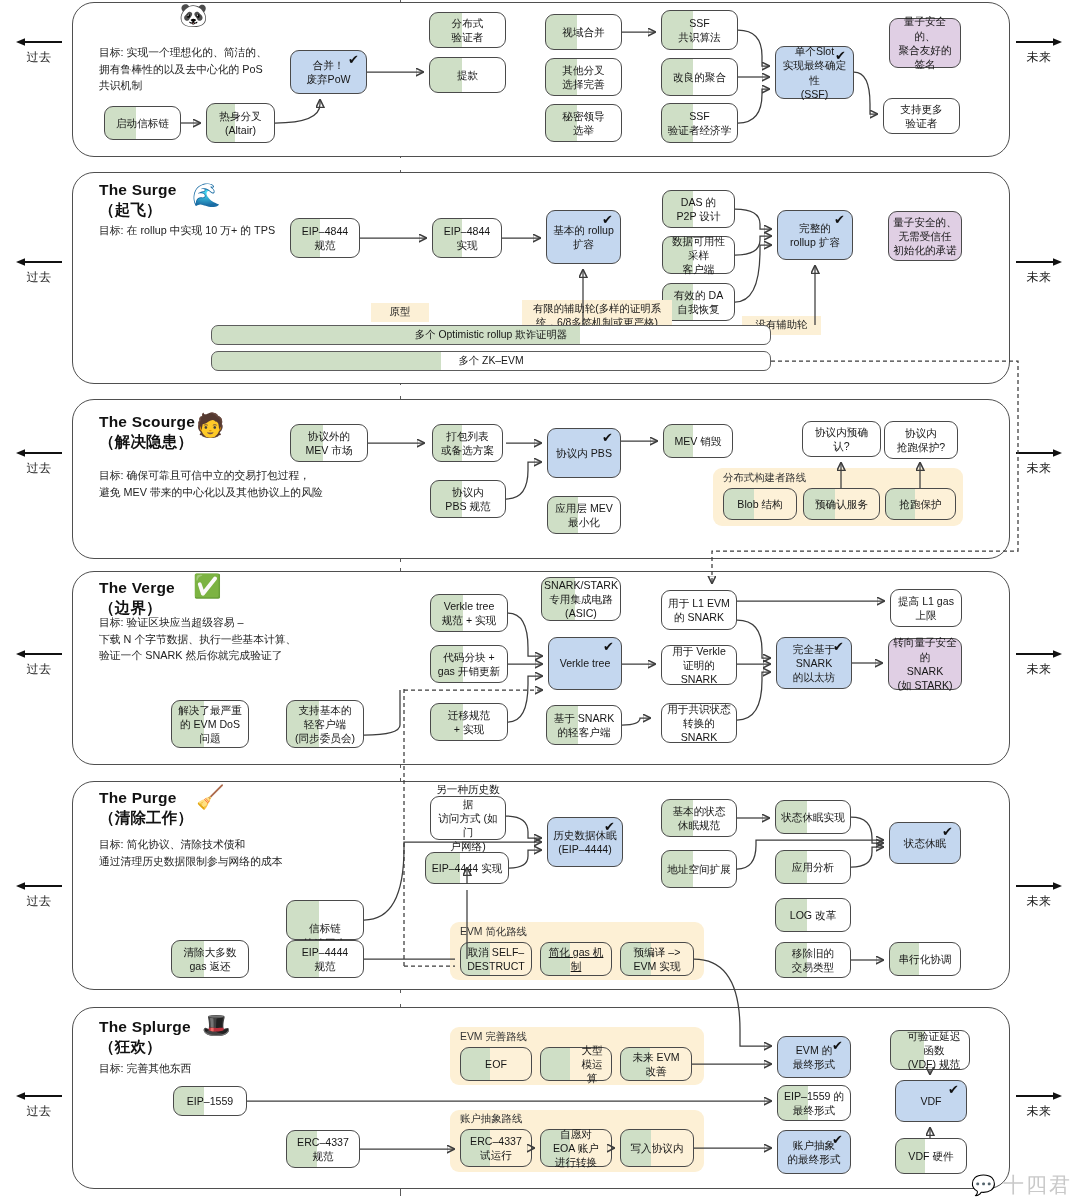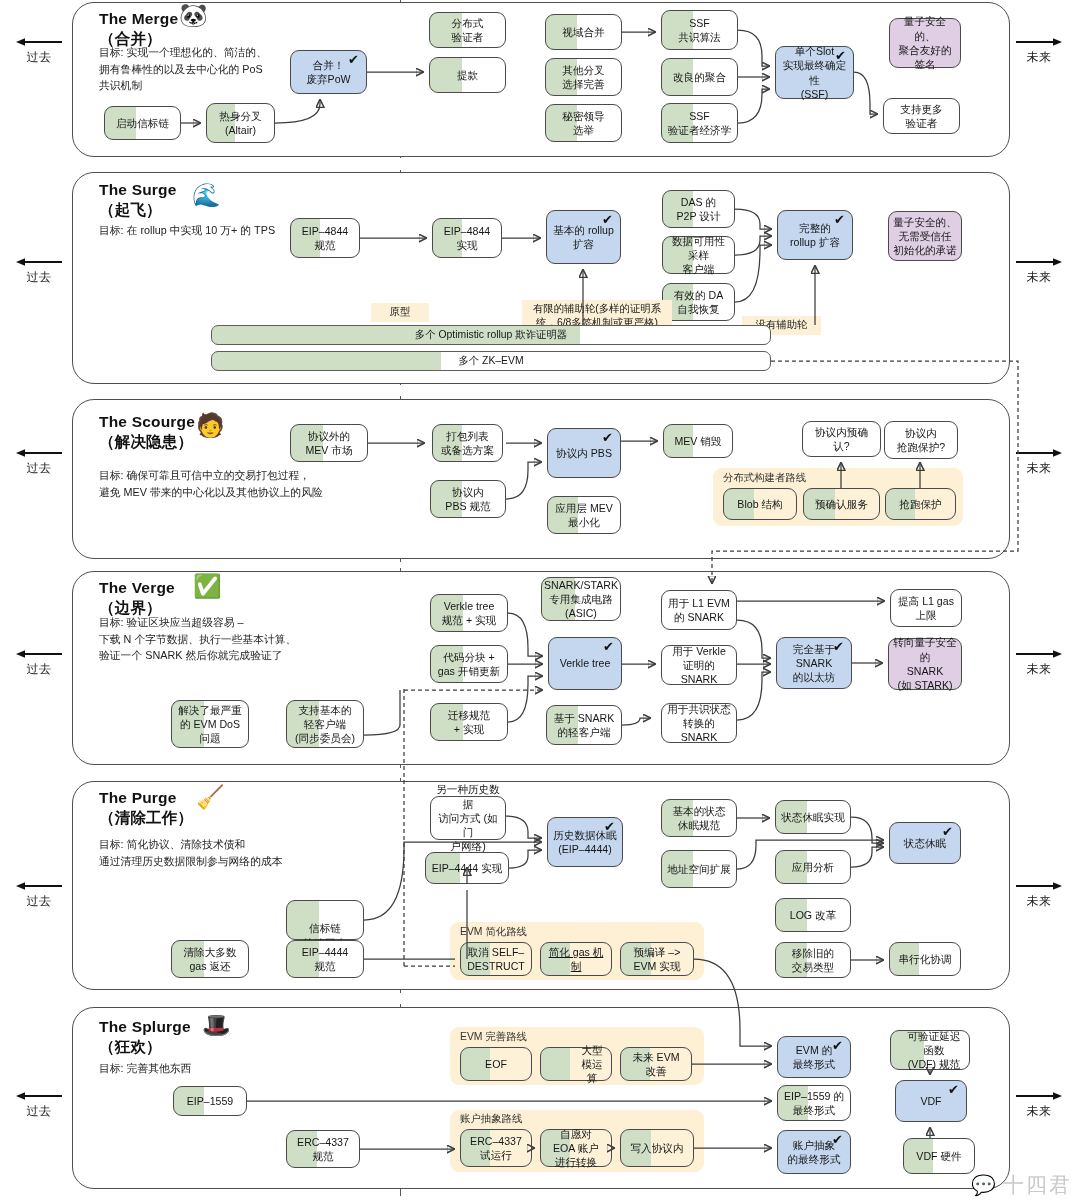--- a/index.html
+++ b/index.html
@@ -182,24 +182,20 @@
   </div>
 
   <div class="vline" style="left:400px; top:0px; height:158px;"></div>
   <div class="vline" style="left:400px; top:170px; height:215px;"></div>
   <div class="vline" style="left:400px; top:396px; height:166px;"></div>
   <div class="vline" style="left:400px; top:568px; height:200px;"></div>
   <div class="vline" style="left:400px; top:778px; height:215px;"></div>
   <div class="vline" style="left:400px; top:1004px; height:192px;"></div>
 
   <div class="section" style="left:72px; top:2px; width:938px; height:155px;"></div>
-  <div class="sec-title" style="left:99px; top:9px; width:200px;">
-    <span>The Merge</span><br>
-    <span>（合并）</span>
-  </div>
   <div class="sec-emoji" style="left:179px; top:4px;">🐼</div>
   <div class="sec-goal" style="left:99px; top:44px; width:270px; white-space:pre-line;">目标: 实现一个理想化的、简洁的、
 拥有鲁棒性的以及去中心化的 PoS
 共识机制</div>
 
   <div class="node green" style="left:104px; top:106px; width:77px; height:34px;">
       <span class="txt" style="white-space:pre-line;">启动信标链</span>
     </div>
   <div class="node green" style="left:206px; top:103px; width:69px; height:40px;">
       <span class="txt" style="white-space:pre-line;">热身分叉
@@ -571,21 +567,21 @@
 的最终形式</span>
     </div>
   <div class="node green" style="left:890px; top:1030px; width:80px; height:40px;padding-left:12px;">
       <span class="txt" style="white-space:pre-line;">可验证延迟函数
 (VDF) 规范</span>
     </div>
   <div class="node blue" style="left:895px; top:1080px; width:72px; height:42px;">
       <span class="tick">✔</span>
       <span class="txt" style="white-space:pre-line;">VDF</span>
     </div>
-  <div class="node green" style="left:895px; top:1138px; width:72px; height:36px;margin-left:8px;">
+  <div class="node green" style="left:895px; top:1138px; width:72px; height:36px;">
       <span class="txt" style="white-space:pre-line;">VDF 硬件</span>
     </div>
 
   <svg class="wires" width="1080" height="1203" viewBox="0 0 1080 1203">
     <defs>
       <marker id="ah" markerWidth="7" markerHeight="7" refX="6" refY="3.2" orient="auto">
         <path d="M0,0 L6.6,3.2 L0,6.4 z" fill="#3c3c3c" stroke="none"></path>
       </marker>
     </defs>
 

